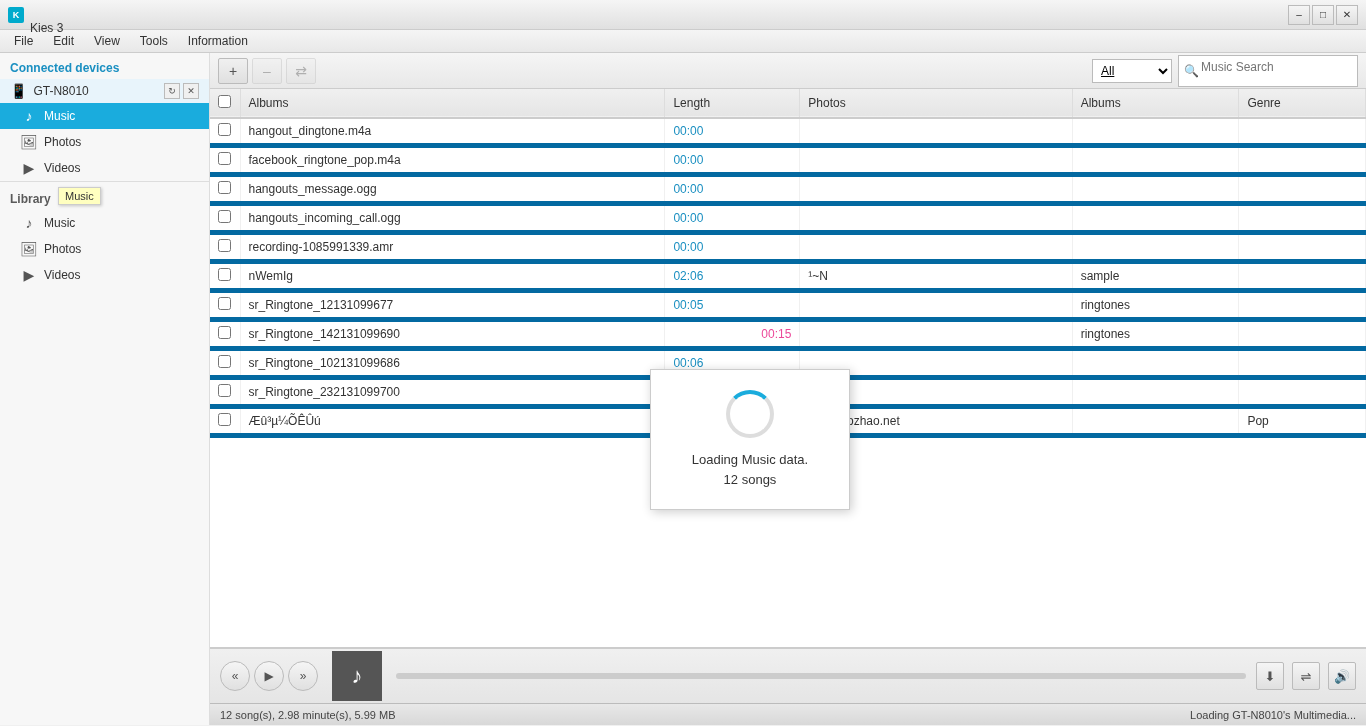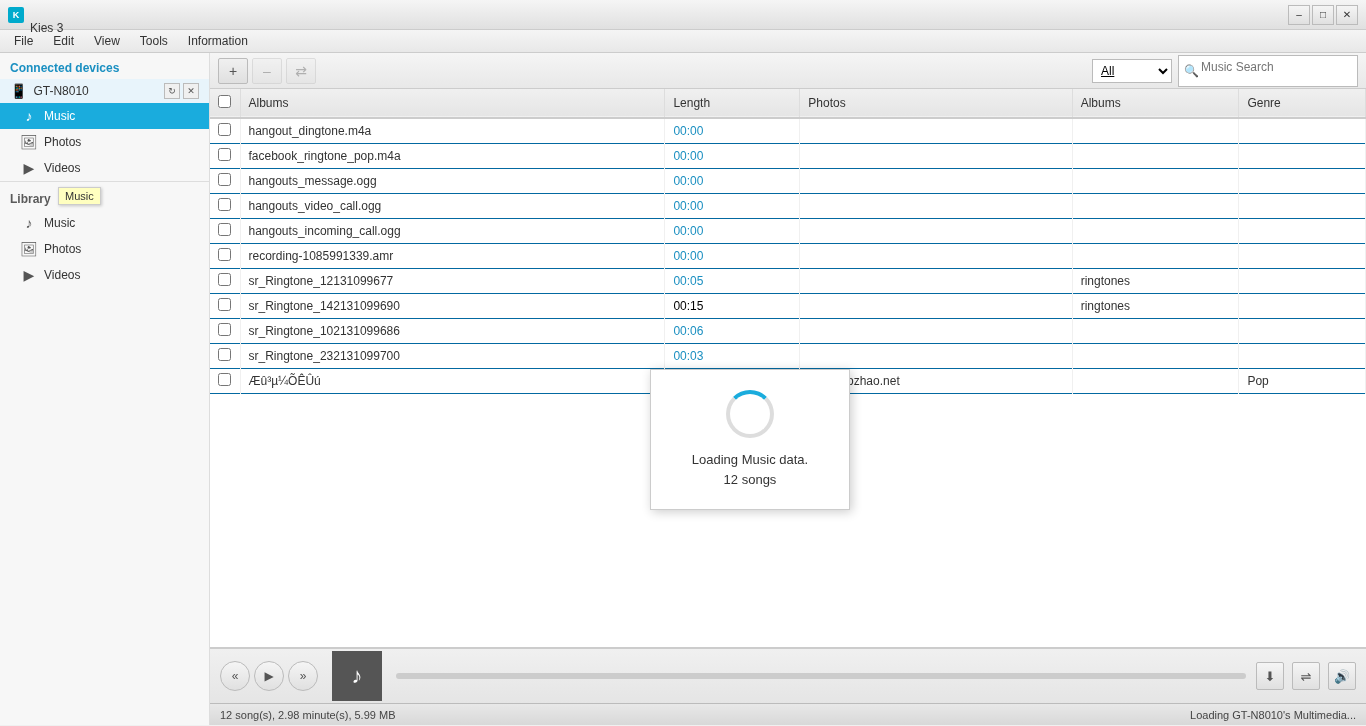--- a/index.html
+++ b/index.html
@@ -169,21 +169,21 @@
       padding: 6px 8px;
       text-align: left;
       font-size: 12px;
       font-weight: normal;
       color: #333;
       border-right: 1px solid #ddd;
       user-select: none;
       cursor: pointer;
     }
     thead th.check-col { width: 30px; text-align: center; border-right: 1px solid #ddd; }
-    tbody tr { border-bottom: 1px solid #0369a1; }
+    tbody tr { border-bottom: 5px solid #0369a1; }
     tbody td { padding: 4px 8px; font-size: 12px; color: #333; border-right: 1px solid #f0f0f0; }
     tbody td.check-col { text-align: center; width: 30px; }
     input[type="checkbox"] { cursor: pointer; }
 
     
     .loading-overlay {
       position: absolute;
       top: 280px;
       left: 440px;
       width: 200px;
@@ -388,54 +388,54 @@
             <tr>
     <td class="check-col"><input type="checkbox" style=""></td>
     <td>hangouts_message.ogg</td>
     <td style="color:#1a8fc1;">00:00</td>
     <td></td>
     <td></td>
     <td></td>
   </tr>
             <tr>
     <td class="check-col"><input type="checkbox" style=""></td>
-    <td>hangouts_video_call.ogg</td>
-    <td style="color:#1a8fc1;">00:00</td>
-    <td></td>
-    <td></td>
-    <td></td>
-  </tr>
-            <tr>
-    <td class="check-col"><input type="checkbox" style=""></td>
     <td>hangouts_incoming_call.ogg</td>
     <td style="color:#1a8fc1;">00:00</td>
     <td></td>
     <td></td>
     <td></td>
   </tr>
             <tr>
     <td class="check-col"><input type="checkbox" style=""></td>
     <td>recording-1085991339.amr</td>
     <td style="color:#1a8fc1;">00:00</td>
     <td></td>
     <td></td>
     <td></td>
   </tr>
             <tr>
     <td class="check-col"><input type="checkbox" style=""></td>
+    <td>nWemIg</td>
+    <td style="color:#1a8fc1;">02:06</td>
+    <td>¹~N</td>
+    <td>sample</td>
+    <td><unknown></unknown></td>
+  </tr>
+            <tr>
+    <td class="check-col"><input type="checkbox" style=""></td>
     <td>sr_Ringtone_12131099677</td>
     <td style="color:#1a8fc1;">00:05</td>
     <td><unknown></unknown></td>
     <td>ringtones</td>
     <td><unknown></unknown></td>
   </tr>
             <tr>
     <td class="check-col"><input type="checkbox" style=""></td>
     <td>sr_Ringtone_142131099690</td>
-    <td style="color:#000000;">00:15</td>
+    <td style="color:#ec4899;text-align:right;">00:15</td>
     <td><unknown></unknown></td>
     <td>ringtones</td>
     <td><unknown></unknown></td>
   </tr>
             <tr>
     <td class="check-col"><input type="checkbox" style=""></td>
     <td>sr_Ringtone_102131099686</td>
     <td style="color:#1a8fc1;">00:06</td>
     <td><unknown></unknown></td>
     <td></td>

